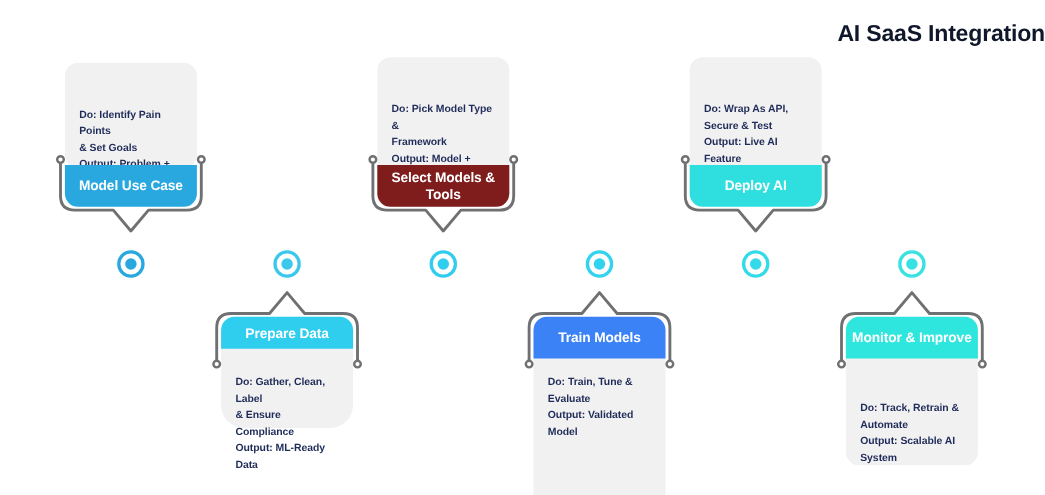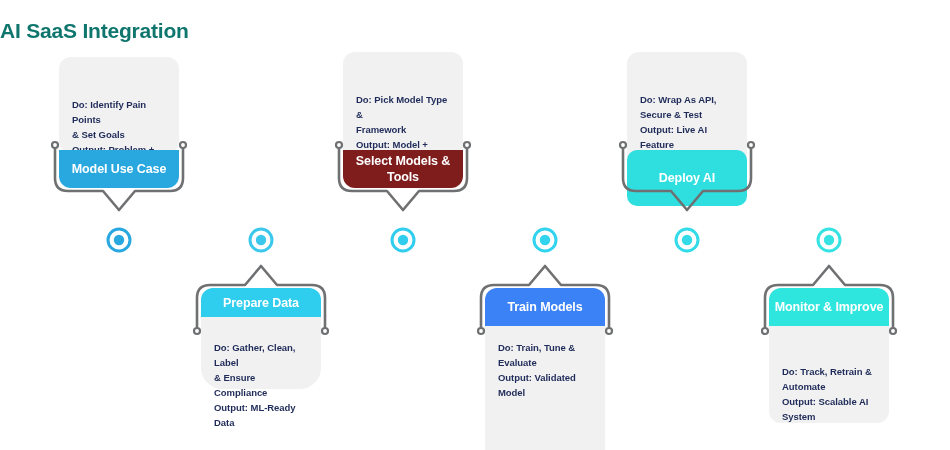--- a/index.html
+++ b/index.html
@@ -23,25 +23,25 @@
     width: 950px;
     height: 450px;
   }
 
   
   .title {
     position: absolute;
     left: 0;
     top: 19px;
     width: 950px;
-    text-align: left;
+    text-align: right;
     font-size: 21px;
     font-weight: bold;
     letter-spacing: -0.2px;
-    color: #0f766e;
+    color: #0f172a;
     white-space: nowrap;
   }
 
   
   .layer {
     position: absolute;
     left: 0; top: 0;
     width: 950px;
     height: 450px;
     overflow: visible;
@@ -141,21 +141,21 @@
         <div class="card-label" style="height: 38px; background: #3b82f6; top: 0px;">
           <span>Train Models</span>
         </div>
       </div>
       <div class="node top" style="left: 627px; top: 52px; width: 120px;">
         <div class="card-body" style="top: 0px; height: 135px;">
           <div class="card-body-text" style="padding-top: 40px;">Do: Wrap As API,
 Secure &amp; Test
 Output: Live AI Feature</div>
         </div>
-        <div class="card-label" style="height: 56px; background: rgb(47, 222, 223); top: 98px; border-radius: 10px;">
+        <div class="card-label" style="height: 38px; background: rgb(47, 222, 223); top: 98px;">
           <span>Deploy AI</span>
         </div>
       </div>
       <div class="node bottom" style="left: 769px; top: 288px; width: 120px;">
         <div class="card-body" style="top: 0px; height: 135px;">
           <div class="card-body-text" style="padding-top: 76px;">Do: Track, Retrain &amp;
 Automate
 Output: Scalable AI
 System</div>
         </div>

